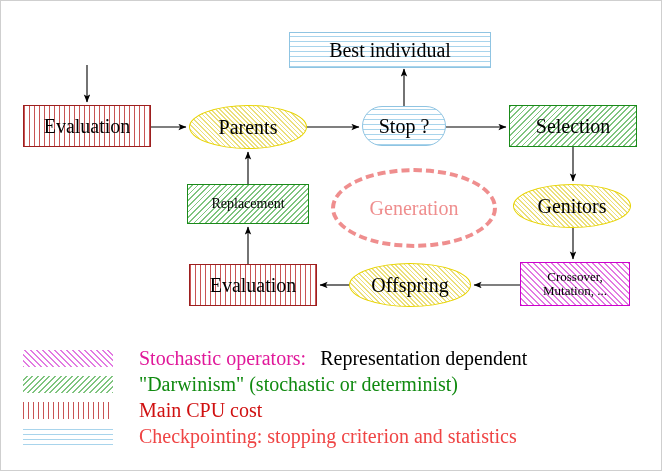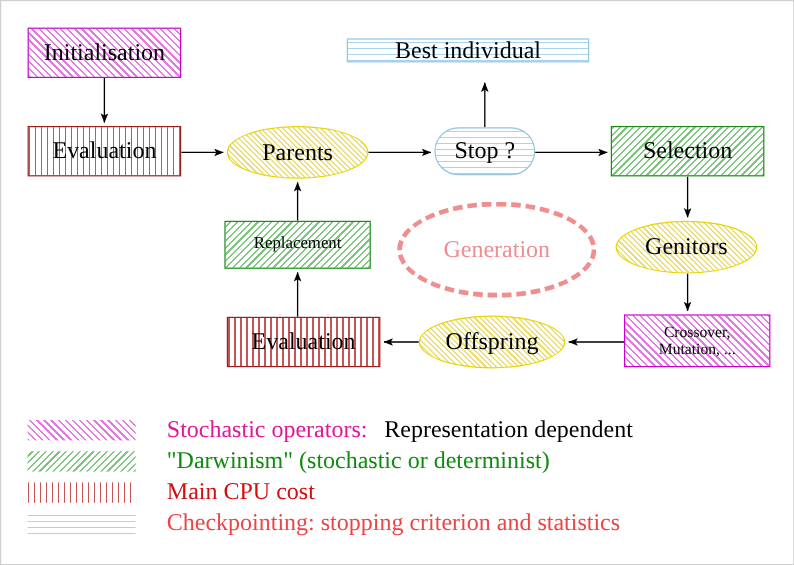--- a/index.html
+++ b/index.html
@@ -53,25 +53,25 @@
   }
   .dashed-gen{
     border:4px dashed #ef8e8e;border-radius:50%;
     background:transparent;color:#ef8e8e;
   }
 
   
   #n-init      {left:22px; top:22px;  width:128px;height:42px;font-size:20px;}
   #n-eval-top  {left:22px; top:104px; width:128px;height:42px;font-size:20px;}
   #n-parents   {left:188px;top:104px; width:118px;height:44px;font-size:20px;}
-  #n-best      {left:288px;top:31px;  width:202px;height:20px;font-size:20px;}
+  #n-best      {left:288px;top:31px;  width:202px;height:36px;font-size:20px;}
   #n-stop      {left:361px;top:105px; width:84px; height:40px;font-size:20px;}
   #n-selection {left:508px;top:104px; width:128px;height:42px;font-size:20px;}
   #n-genitors  {left:512px;top:183px; width:118px;height:44px;font-size:20px;}
-  #n-crossover {left:519px;top:261px; width:122px;height:44px;font-size:13px;padding:0 0;}
+  #n-crossover {left:519px;top:261px; width:110px;height:44px;font-size:13px;padding:0 0;}
   #n-offspring {left:348px;top:262px; width:122px;height:44px;font-size:20px;}
   #n-eval-bot  {left:188px;top:263px; width:128px;height:42px;font-size:20px;}
   #n-replace   {left:186px;top:183px; width:122px;height:40px;font-size:14px;}
   #n-generation{left:330px;top:167px; width:166px;height:80px;font-size:20px;}
 
   
   #legend{position:absolute;left:22px;top:345px;width:620px;}
   .leg-row{display:flex;align-items:center;height:24px;margin-bottom:2px;}
   .swatch{width:90px;height:17px;margin-right:26px;box-sizing:border-box;flex:0 0 auto;}
   .leg-text{font-size:20px;white-space:pre;font-family:Liberation Serif, serif;}
@@ -100,21 +100,20 @@
       <line x1="445" y1="126" x2="505" y2="126"></line>
       <line x1="572" y1="146" x2="572" y2="180"></line>
       <line x1="572" y1="227" x2="572" y2="258"></line>
       <line x1="519" y1="284" x2="473" y2="284"></line>
       <line x1="348" y1="284" x2="319" y2="284"></line>
       <line x1="247" y1="263" x2="247" y2="226"></line>
       <line x1="247" y1="183" x2="247" y2="151"></line>
     </g>
   </svg>
 
-  <div class="node box h-magenta" id="n-init">Initialisation</div>
 
   <div class="node box h-red" id="n-eval-top">Evaluation</div>
 
   <div class="node ell h-yellow" id="n-parents">Parents</div>
 
   <div class="node box h-blue" id="n-best">Best individual</div>
 
   <div class="node box rounded h-blue" id="n-stop">Stop ?</div>
 
   <div class="node box h-green" id="n-selection">Selection</div>

